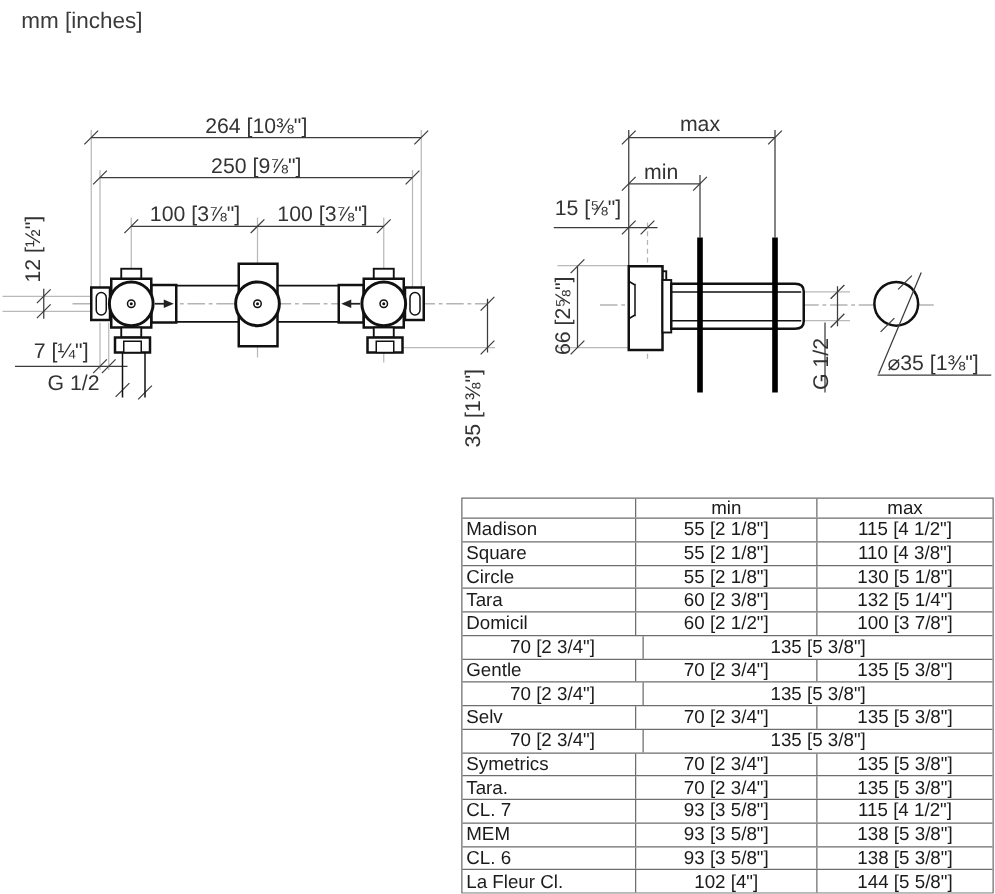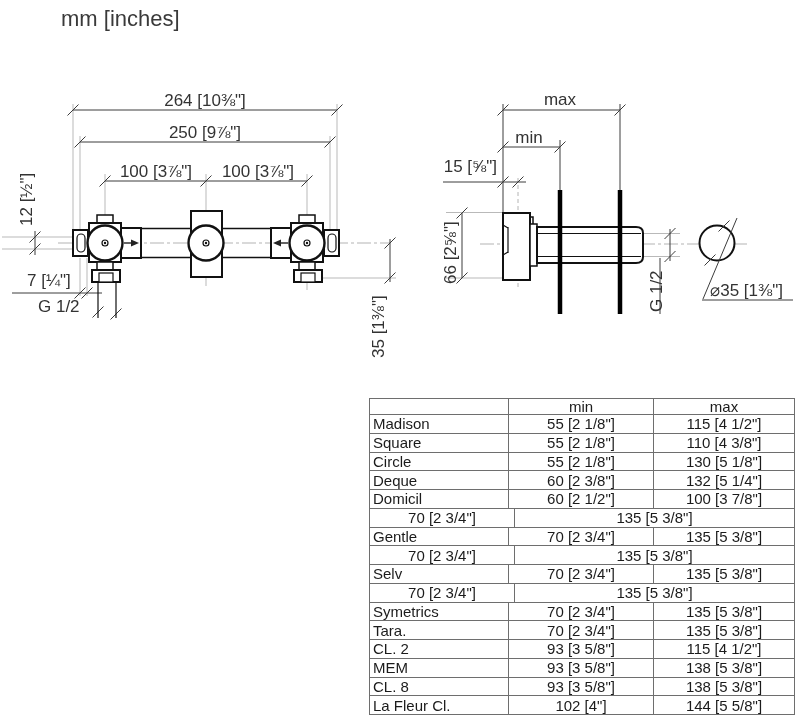--- a/index.html
+++ b/index.html
@@ -1,20 +1,20 @@
 <!DOCTYPE html>
 <html><head>
 <meta charset="utf-8">
 <style>
   html,body{margin:0;padding:0;background:#fff;}
   .page{
     position:relative;width:796px;height:715px;background:#ffffff;overflow:hidden;
     font-family:"Liberation Sans","DejaVu Sans",sans-serif;color:#2e2e2e;
   }
-  .unit-note{position:absolute;left:17px;top:6px;font-size:22px;color:#3a3a3a;margin-left:44px;}
+  .unit-note{position:absolute;left:17px;top:6px;font-size:18px;color:#3a3a3a;}
   svg.drawing{position:absolute;left:0;top:0;}
   svg .ext{stroke:#b9b9b9;stroke-width:1;fill:none;}
   svg .cl{stroke:#b4b4b4;stroke-width:1.2;fill:none;stroke-dasharray:14 3 3 3;}
   svg .cld{stroke:#b4b4b4;stroke-width:1;fill:none;stroke-dasharray:4 3;}
   svg .dim{stroke:#3c3c3c;stroke-width:1;fill:none;}
   svg .part{stroke:#111;stroke-width:2;fill:#fff;}
   svg .part .thin{stroke-width:1.2;}
   svg .part .mid{stroke-width:1.5;}
   svg .bars{stroke:#000;stroke-width:4.5;fill:none;}
   svg .arrow{fill:#222;stroke:none;}
@@ -218,21 +218,21 @@
       <div class="cell c-max">110 [4 3/8"]</div>
     </div>
 
     <div class="trow">
       <div class="cell c-name">Circle</div>
       <div class="cell c-min">55 [2 1/8"]</div>
       <div class="cell c-max">130 [5 1/8"]</div>
     </div>
 
     <div class="trow">
-      <div class="cell c-name">Deque</div>
+      <div class="cell c-name">Tara</div>
       <div class="cell c-min">60 [2 3/8"]</div>
       <div class="cell c-max">132 [5 1/4"]</div>
     </div>
 
     <div class="trow">
       <div class="cell c-name">Domicil</div>
       <div class="cell c-min">60 [2 1/2"]</div>
       <div class="cell c-max">100 [3 7/8"]</div>
     </div>
 
@@ -269,33 +269,33 @@
       <div class="cell c-max">135 [5 3/8"]</div>
     </div>
 
     <div class="trow">
       <div class="cell c-name">Tara.</div>
       <div class="cell c-min">70 [2 3/4"]</div>
       <div class="cell c-max">135 [5 3/8"]</div>
     </div>
 
     <div class="trow">
-      <div class="cell c-name">CL. 2</div>
+      <div class="cell c-name">CL. 7</div>
       <div class="cell c-min">93 [3 5/8"]</div>
       <div class="cell c-max">115 [4 1/2"]</div>
     </div>
 
     <div class="trow">
       <div class="cell c-name">MEM</div>
       <div class="cell c-min">93 [3 5/8"]</div>
       <div class="cell c-max">138 [5 3/8"]</div>
     </div>
 
     <div class="trow">
-      <div class="cell c-name">CL. 8</div>
+      <div class="cell c-name">CL. 6</div>
       <div class="cell c-min">93 [3 5/8"]</div>
       <div class="cell c-max">138 [5 3/8"]</div>
     </div>
 
     <div class="trow">
       <div class="cell c-name">La Fleur Cl.</div>
       <div class="cell c-min">102 [4"]</div>
       <div class="cell c-max">144 [5 5/8"]</div>
     </div>
   </div>

